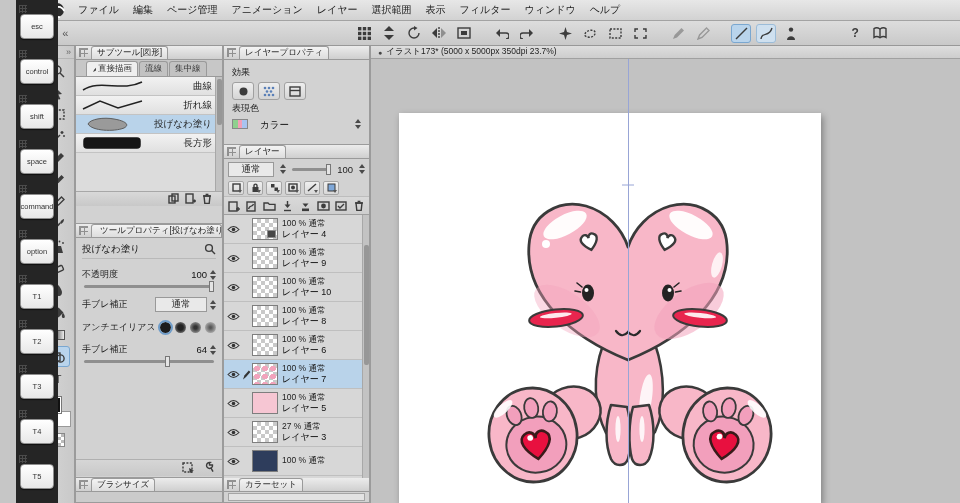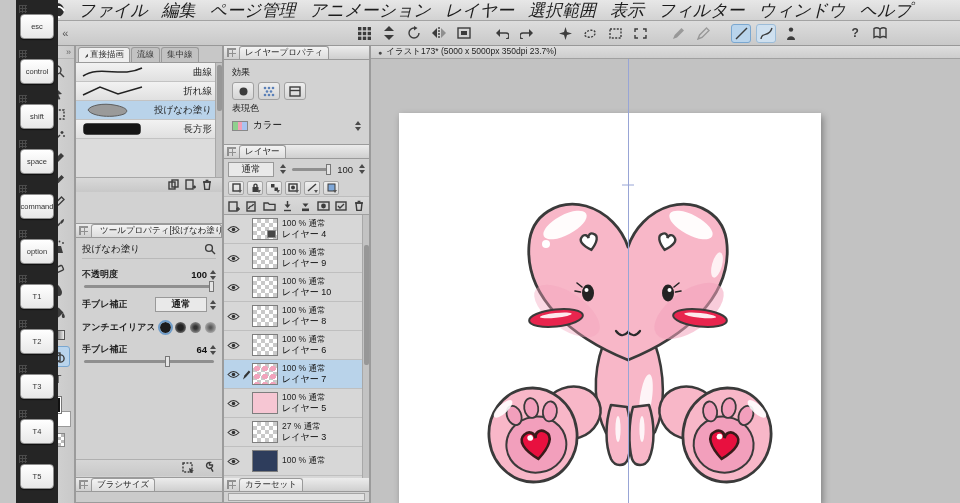--- a/index.html
+++ b/index.html
@@ -15,21 +15,21 @@
   .key{width:34px;height:25px;margin-left:4px;background:linear-gradient(#ffffff,#e8e8e8);
     border:1px solid #8f8f8f;border-radius:4px;color:#333;font-size:7.5px;
     display:flex;align-items:center;justify-content:center;box-shadow:0 1px 1px rgba(0,0,0,.6);}
 
   
   #menu-bar{position:absolute;left:42px;top:0;right:0;height:21px;background:linear-gradient(#e7e7e7,#d2d2d2);
     border-bottom:1px solid #a3a3a3;display:flex;align-items:center;padding:0 8px;gap:14px;z-index:20;}
   .app-logo{width:14px;height:14px;border-radius:50%;background:#2b2b2b;position:relative;flex:none;}
   .app-logo:after{content:"";position:absolute;left:3px;top:3px;width:8px;height:8px;border:2px solid #fff;
     border-radius:50%;border-right-color:transparent;transform:rotate(35deg);}
-  .menu-item{font-size:17px;color:#1c1c1c;white-space:nowrap;font-style:italic;}
+  .menu-item{font-size:10px;color:#1c1c1c;white-space:nowrap;}
 
   
   #main-toolbar{position:absolute;left:42px;top:21px;right:0;height:25px;background:linear-gradient(#dddddd,#c9c9c9);
     border-bottom:1px solid #989898;display:flex;align-items:center;padding:0 6px;z-index:20;}
   .chev{font-size:11px;color:#555;margin-right:8px;cursor:default;}
   .tb-group{display:flex;align-items:center;gap:5px;margin-right:18px;}
   .tb-icon{width:20px;height:19px;display:flex;align-items:center;justify-content:center;border-radius:3px;}
   .tb-icon svg{display:block;}
   .tb-icon.active{background:#b9d4ec;border:1px solid #7aa7d0;}
   .tb-icon.semi{background:#cfe0ef;border:1px solid #9cbcd8;}
@@ -67,62 +67,62 @@
   .stp .u{border-bottom:4px solid #4a4a4a;}
   .stp .d{border-top:4px solid #4a4a4a;}
   .groove{height:3px;background:#8f8f8f;border-radius:2px;position:relative;}
   .groove i{position:absolute;top:-4px;width:5px;height:11px;background:#e4e4e4;border:1px solid #777;}
   .dd{background:#e9e9e9;border:1px solid #999;height:15px;display:flex;align-items:center;padding:0 5px;font-size:9.5px;color:#222;}
   .vscroll{position:absolute;right:0;top:0;bottom:0;width:7px;background:#c3c3c3;border-left:1px solid #a8a8a8;}
   .vscroll i{position:absolute;left:1px;width:5px;background:#979797;border-radius:2px;}
 
   
   #subtool-panel{left:75px;top:46px;width:148px;height:178px;}
-  .subtabs{height:17px;display:flex;align-items:flex-end;background:#c7c7c7;border-bottom:1px solid #9a9a9a;padding-left:2px;gap:1px;}
+  .subtabs{height:17px;display:flex;align-items:flex-end;background:#c7c7c7;border-bottom:1px solid #9a9a9a;padding-left:10px;gap:1px;}
   .subtab{font-size:8.5px;padding:1px 5px;border:1px solid #9a9a9a;border-bottom:none;border-radius:3px 3px 0 0;
     background:#c2c2c2;color:#333;display:flex;align-items:center;gap:2px;max-width:52px;overflow:hidden;white-space:nowrap;}
   .subtab.active{background:#efefef;}
   #subtool-list{position:relative;height:114px;background:#dcdcdc;overflow:hidden;}
   .subtool-row{height:19px;display:flex;align-items:center;padding:0 10px 0 4px;border-bottom:1px solid #c3c3c3;
     background:linear-gradient(#f2f2f2,#e0e0e0);}
   .subtool-row.selected{background:#b9d3ea;}
   .subtool-row .prev{width:66px;height:18px;flex:none;}
   .prev *{stroke:#222;fill:none;stroke-width:1.5;}
   .prev .solid{fill:#161616;stroke:#161616;}
   .prev .blob{fill:#9a9a9a;stroke:#5d5d5d;stroke-width:1;}
   .subtool-label{margin-left:auto;font-size:9.5px;color:#222;white-space:nowrap;}
   .sub-minibar{height:15px;background:linear-gradient(#d9d9d9,#c8c8c8);border-top:1px solid #a8a8a8;
     display:flex;align-items:center;justify-content:flex-end;gap:6px;padding:0 10px 0 4px;}
 
   
   #tool-property-panel{left:75px;top:224px;width:148px;height:254px;}
   .tp-body{position:relative;height:238px;padding:3px 6px;}
   .tp-name-row{display:flex;align-items:center;height:18px;border-bottom:1px solid #b9b9b9;}
   .tp-name{font-size:9.5px;color:#111;}
-  .tp-row{display:flex;align-items:center;margin-top:9px;font-weight:bold;}
+  .tp-row{display:flex;align-items:center;margin-top:9px;}
   .tp-label{font-size:9px;color:#222;white-space:nowrap;overflow:hidden;max-width:72px;}
   .tp-val{margin-left:auto;font-size:9.5px;color:#111;}
   .tp-slider{margin:4px 2px 0 2px;}
   .aa-dots{margin-left:auto;display:flex;gap:4px;align-items:center;}
   .aa{width:11px;height:11px;border-radius:50%;background:#1c1c1c;}
   .aa.sel{outline:2px solid #6f9cc8;}
   .aa.a1{background:radial-gradient(circle,#222 35%,#999 95%);}
   .aa.a2{background:radial-gradient(circle,#333 20%,#aaa 90%);}
   .aa.a3{background:radial-gradient(circle,#555 10%,#bbb 85%);}
   .tp-bottom{position:absolute;left:0;right:0;bottom:0;height:17px;border-top:1px solid #b0b0b0;
     display:flex;align-items:center;justify-content:flex-end;gap:8px;padding:0 8px;background:linear-gradient(#d6d6d6,#c9c9c9);}
 
   
   #layer-property-panel{left:223px;top:46px;width:147px;height:99px;}
   .lp-body{padding:4px 8px;}
   .lp-label{font-size:9px;color:#222;margin-top:2px;}
   .fx-row{display:flex;gap:4px;margin-top:3px;}
   .fx-btn{width:22px;height:18px;border:1px solid #a0a0a0;border-radius:3px;background:linear-gradient(#eee,#d5d5d5);
     display:flex;align-items:center;justify-content:center;}
-  .expr-row{display:flex;align-items:center;gap:5px;margin-top:4px;}
+  .expr-row{display:flex;align-items:flex-start;gap:12px;margin-top:4px;}
   .expr-strip{width:16px;height:10px;border:1px solid #888;flex:none;
     background:linear-gradient(90deg,#8fd08f 33%,#f2a0b8 33%,#f2a0b8 66%,#a8c4f0 66%);}
   .expr-val{font-size:9.5px;color:#111;}
 
   
   #layer-panel{left:223px;top:145px;width:147px;height:333px;}
   .lr-ctrl1{display:flex;align-items:center;padding:2px 4px;height:20px;gap:3px;}
   .lr-ctrl2{display:flex;align-items:center;padding:0 4px;height:18px;gap:3px;border-bottom:1px solid #bdbdbd;}
   .mini-btn{width:16px;height:14px;border:1px solid #a6a6a6;border-radius:2px;background:linear-gradient(#efefef,#d8d8d8);
     display:flex;align-items:center;justify-content:center;position:relative;}
@@ -466,20 +466,24 @@
         </svg>
       </div>
     <div class="swatches">
       <span class="sw-bg"></span>
       <span class="sw-fg"></span>
     </div>
     <div class="sw-tr"></div>
   </div>
 
   <div class="panel" id="subtool-panel">
+    <div class="phdr">
+      <span class="pmenu"></span>
+      <span class="ptab">サブツール[図形]</span>
+    </div>
     <div class="subtabs" id="subtool-tabs">
         <span class="subtab active">
           <svg width="8" height="8">
             <path d="M1 7 L2.3 4.4 L5.8 1 L7 2.2 L3.6 5.7 Z" fill="#444"></path>
           </svg>
           <span>直接描画</span>
         </span>
         <span class="subtab">
           <span>流線</span>
         </span>

